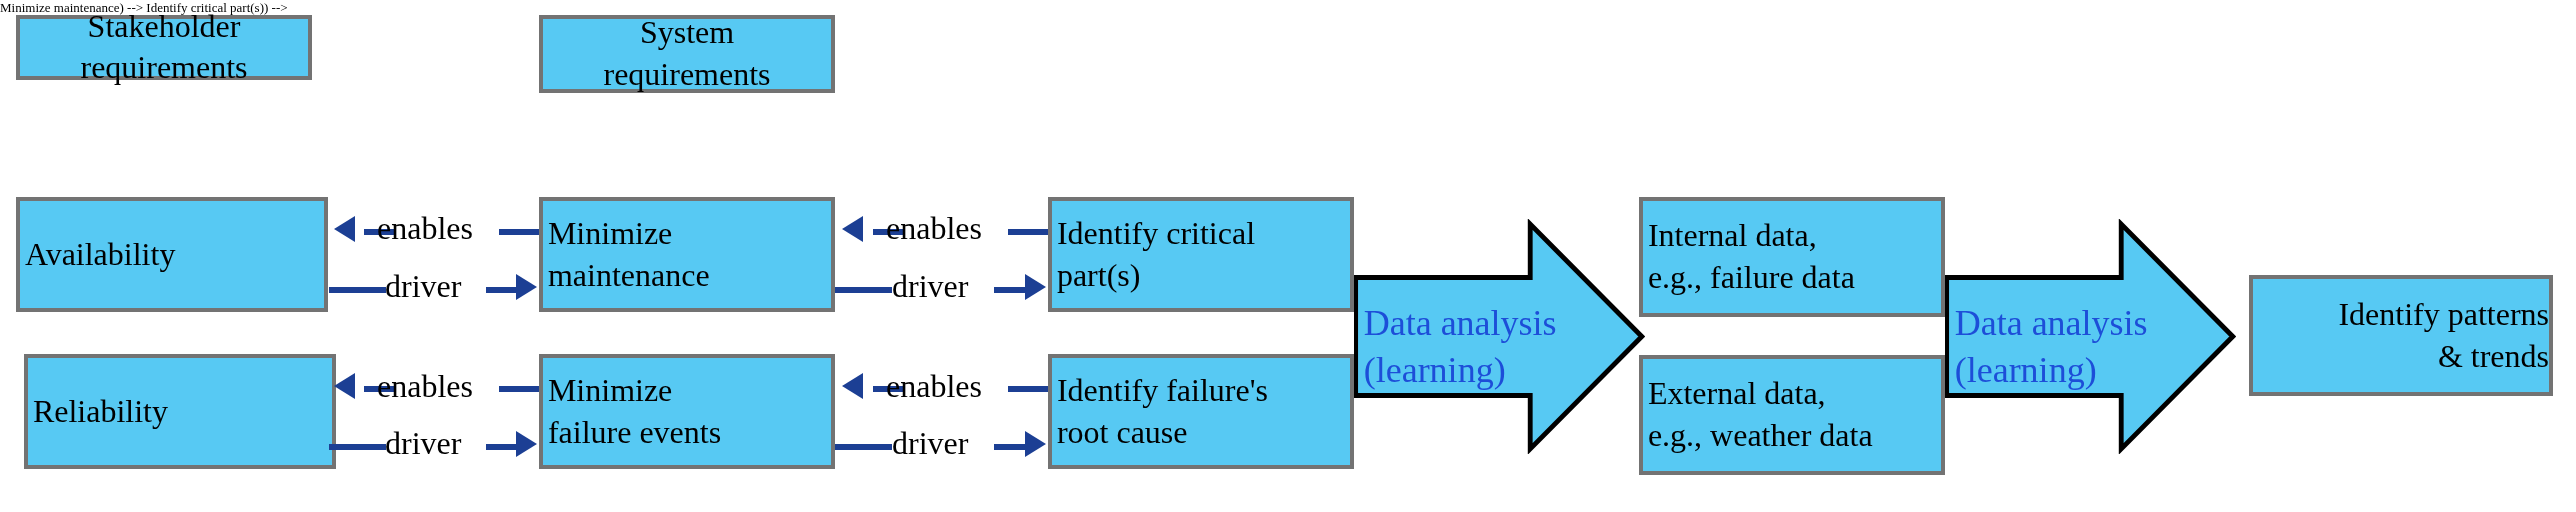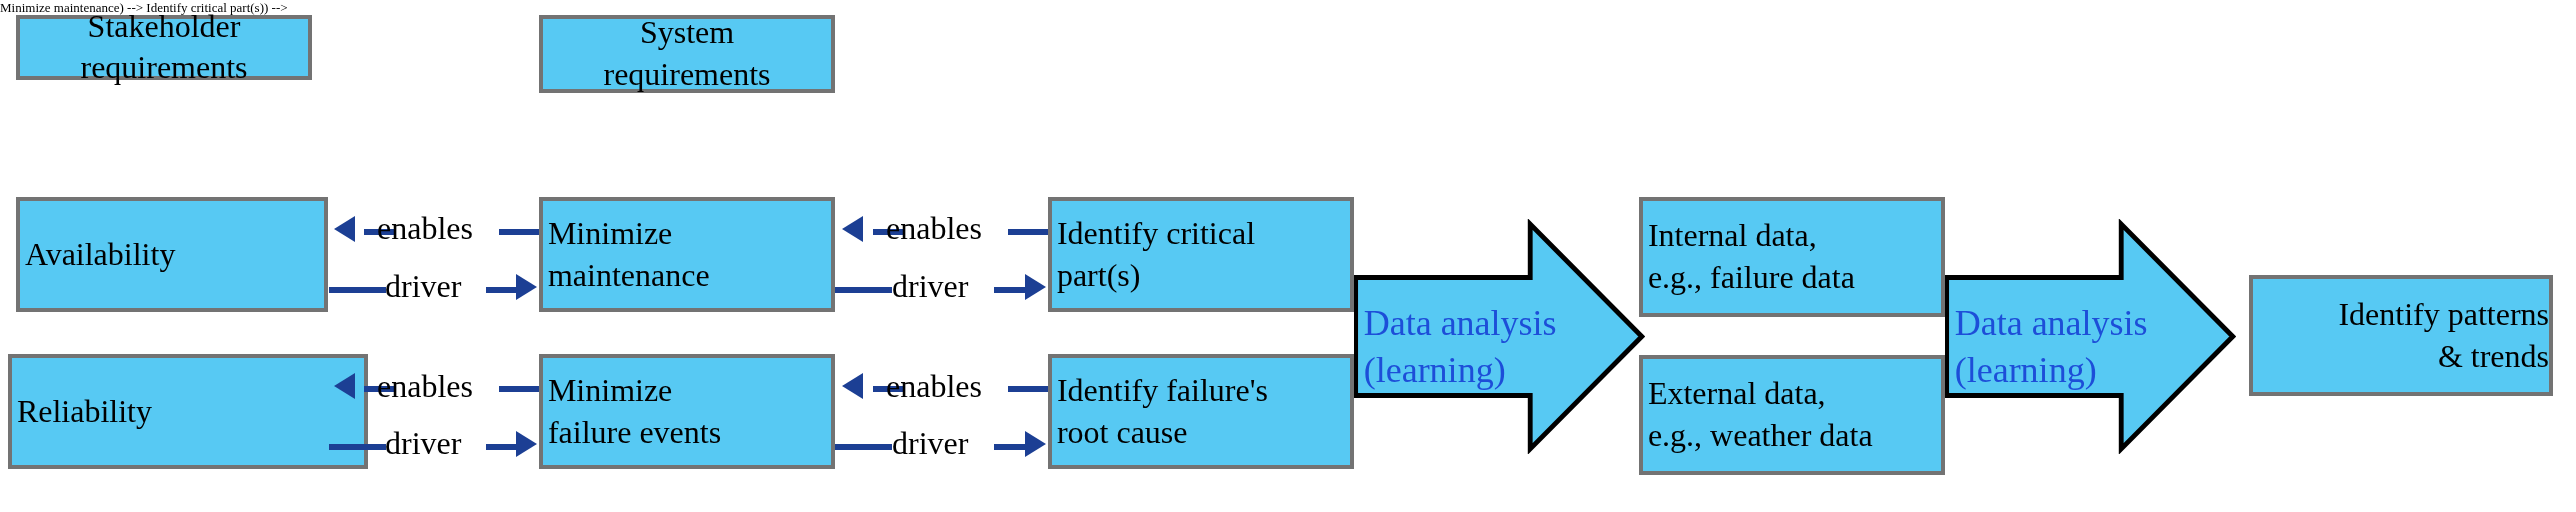--- a/index.html
+++ b/index.html
@@ -119,21 +119,21 @@
   <div class="rel-label" style="left:892px; top:268px;">driver</div>
   <div class="conn" style="left:994px; top:287px; width:32px;"></div>
   <div class="head right" style="left:1025px; top:274px;"></div>
 
   <div class="node left" style="left:1048px; top:197px; width:306px; height:115px;">
     <span class="line">Identify critical</span>
     <span class="line">part(s)</span>
   </div>
 
   
-  <div class="node left" style="left:8px; top:354px; width:360px; height:115px;">
+  <div class="node left" style="left:24px; top:354px; width:312px; height:115px;">
     <span class="line">Reliability</span>
   </div>
 
   <div class="conn" style="left:364px; top:386px; width:32px;"></div>
   <div class="head left" style="left:334px; top:373px;"></div>
   <div class="rel-label" style="left:377px; top:368px;">enables</div>
   <div class="conn" style="left:499px; top:386px; width:42px;"></div>
 
   <div class="conn" style="left:329px; top:444px; width:57px;"></div>
   <div class="rel-label" style="left:385px; top:425px;">driver</div>

